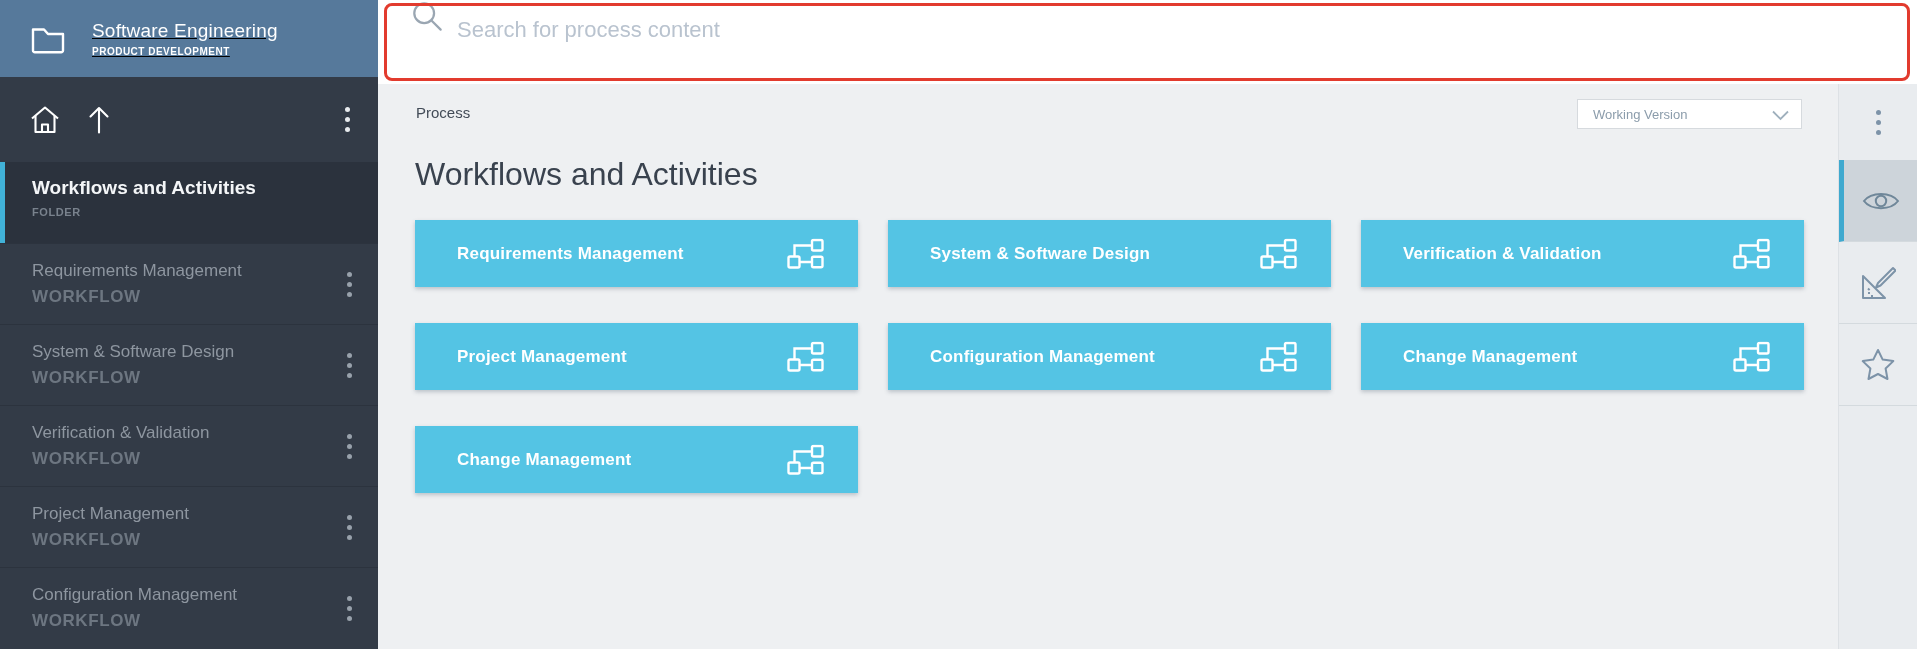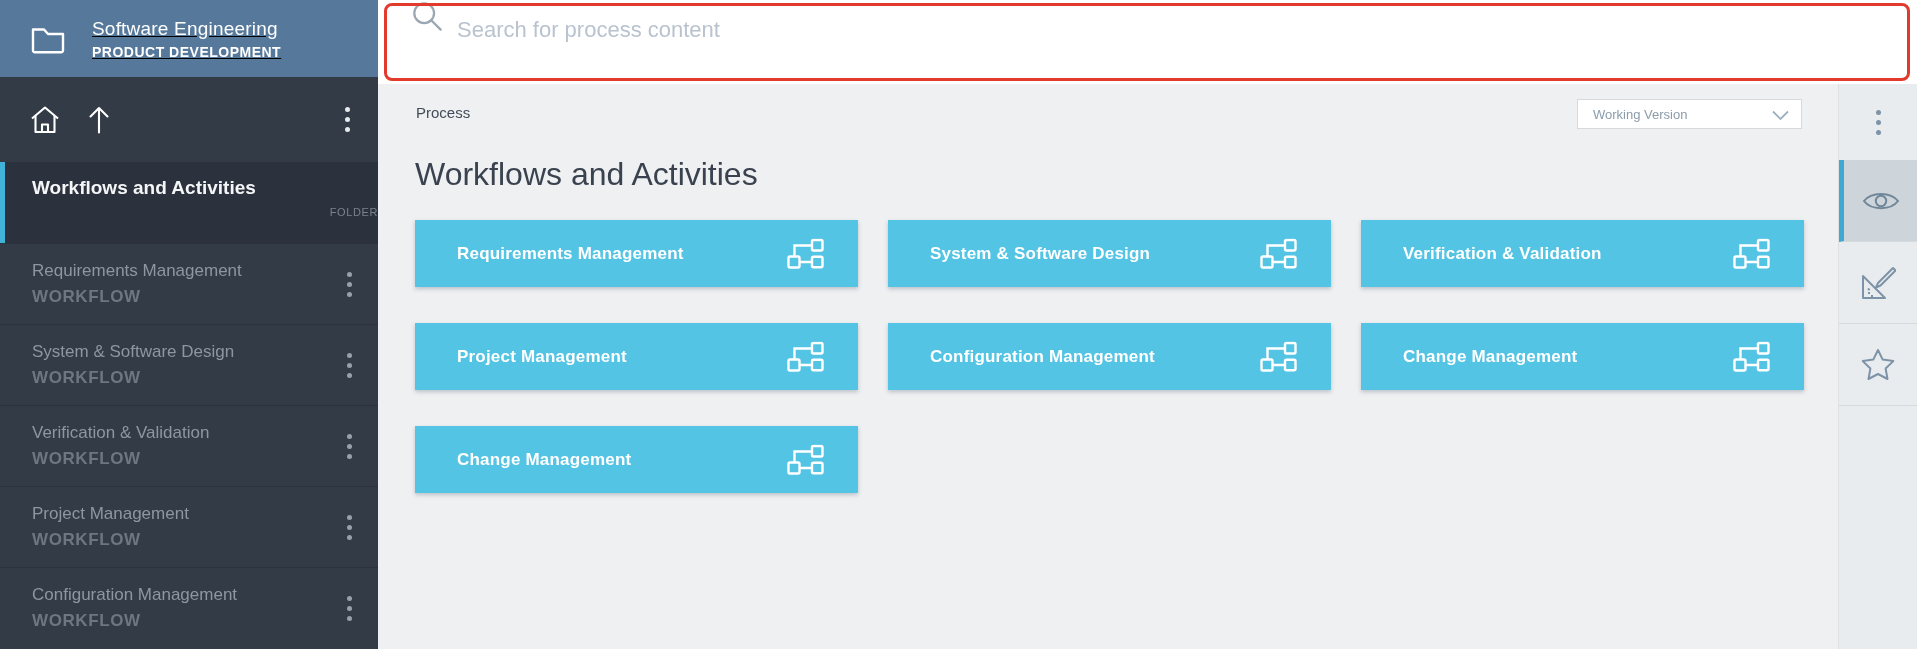--- a/index.html
+++ b/index.html
@@ -5,33 +5,33 @@
   * { margin:0; padding:0; box-sizing:border-box; }
   html,body { width:1917px; height:649px; }
   body { font-family:"Liberation Sans", sans-serif; }
   .root { position:relative; width:1917px; height:649px; overflow:hidden; background:#eef0f2; }
 
   
   .sidebar { position:absolute; left:0; top:0; width:378px; height:649px; background:#333b47; }
   .sb-header { height:77px; background:#56799b; display:flex; align-items:center; padding-left:31px;text-decoration:underline; }
   .sb-header .folder-wrap { width:34px; height:30px; margin-right:27px; flex:none; }
   .sb-header-text .t1 { color:#ffffff; font-size:19px; font-weight:400; letter-spacing:.2px; }
-  .sb-header-text .t2 { color:#ffffff; font-size:14px; font-weight:700; letter-spacing:.5px; margin-top:4px;text-align:center; }
+  .sb-header-text .t2 { color:#ffffff; font-size:10px; font-weight:700; letter-spacing:.5px; margin-top:4px; }
 
   .sb-nav { height:85px; display:flex; align-items:center; padding-left:30px; position:relative; }
   .sb-nav .navicon { width:30px; height:30px; margin-right:26px; cursor:pointer; }
   .sb-nav .kebab { position:absolute; right:28px; top:50%; transform:translateY(-50%); cursor:pointer; }
 
   .kebab { display:inline-flex; flex-direction:column; align-items:center; }
   .kebab i { width:5px; height:5px; border-radius:50%; background:#e8ebee; margin:2.5px 0; display:block; }
   .kebab.gray i { background:#98a1ab; width:5px; height:5px; }
 
   .sb-selected { height:81px; background:#2b323d; border-left:5px solid #41b2d8; padding:15px 0 0 27px; cursor:pointer; }
   .sb-selected .t1 { color:#f4f6f8; font-size:19px; font-weight:600; }
-  .sb-selected .t2 { color:#79828d; font-size:11px; font-weight:400; letter-spacing:.6px; margin-top:7px;text-align:right; }
+  .sb-selected .t2 { color:#79828d; font-size:11px; font-weight:700; letter-spacing:.6px; margin-top:7px; }
 
   .sb-item { height:81px; padding:17px 0 0 32px; position:relative; border-top:1px solid #2c333e; cursor:pointer; }
   .sb-item .t1 { color:#8e96a0; font-size:17px; font-weight:400; }
   .sb-item .t2 { color:#6d7681; font-size:17px; font-weight:700; letter-spacing:.6px; margin-top:6px; }
   .sb-item .kebab { position:absolute; right:26px; top:50%; transform:translateY(-50%); cursor:pointer; }
 
   
   .search-wrap { position:absolute; left:378px; top:0; width:1539px; height:84px; background:#ffffff; display:flex; align-items:flex-start; }
   .search-icon { width:32px; height:32px; margin-left:33px; flex:none; }
   .search-input { flex:1; border:none; outline:none; font-family:"Liberation Sans", sans-serif;

